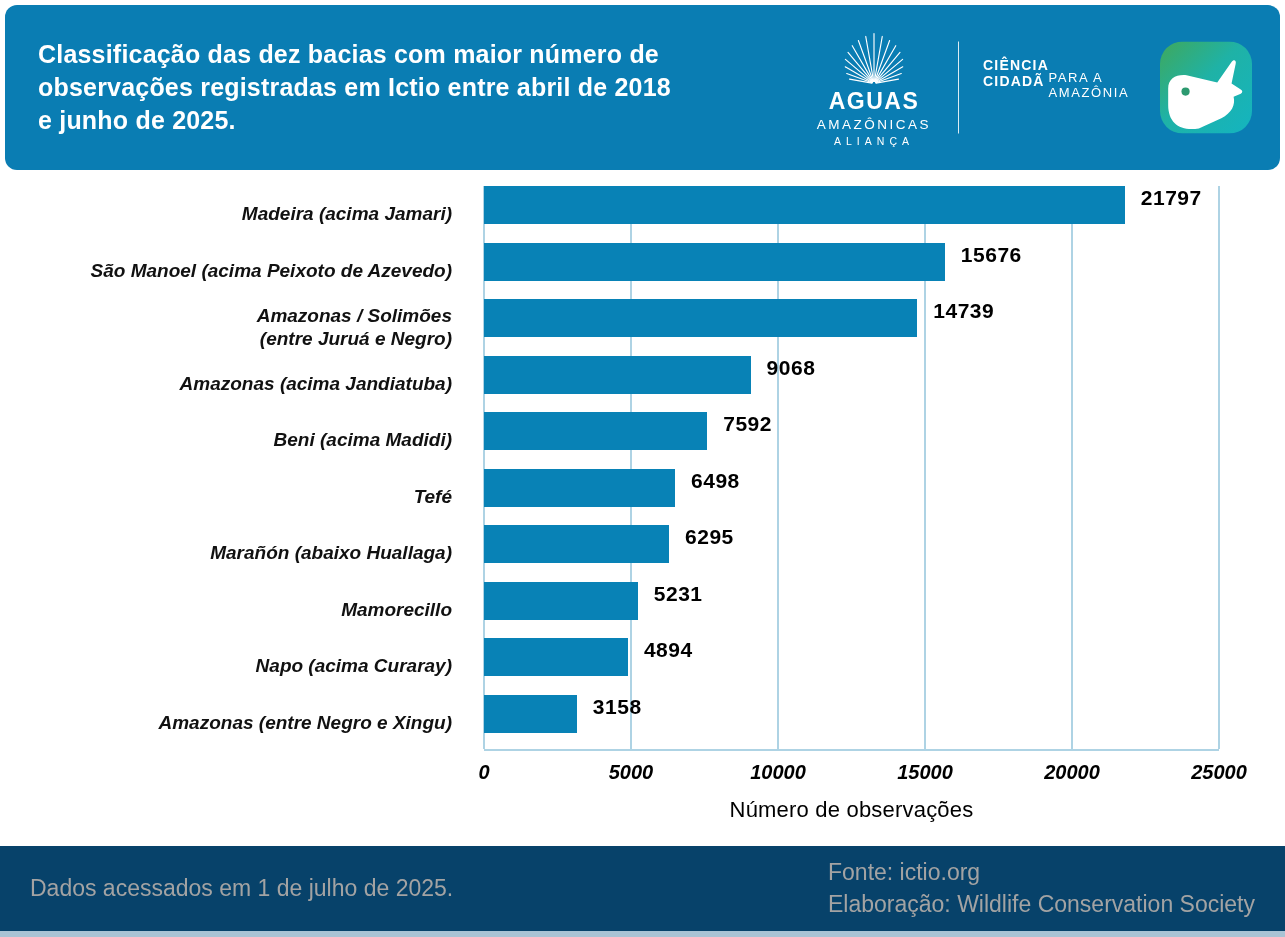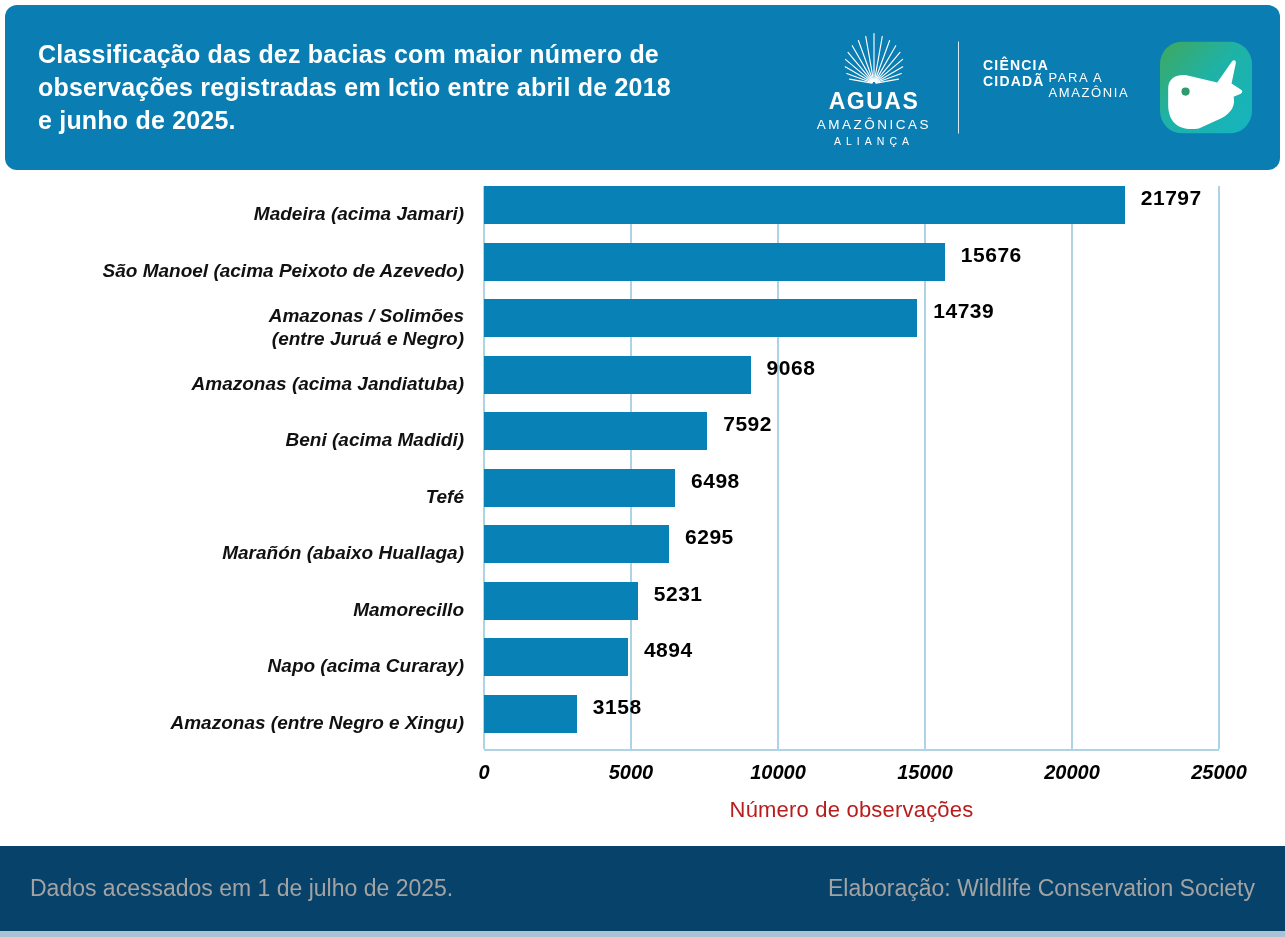--- a/index.html
+++ b/index.html
@@ -28,33 +28,33 @@
   .logo-divider{width:1px;height:92px;background:rgba(255,255,255,.85)}
   .logo-ciencia{display:flex;flex-direction:row;width:145px}
   .logo-ciencia .l1{font-size:14px;font-weight:bold;letter-spacing:1.2px;margin-top:4px}
   .logo-ciencia .l2{font-size:13px;letter-spacing:1.6px;margin-top:17px}
   .logo-ictio{margin-left:8px;display:flex}
 
   
   .chart{margin-top:16px;display:grid;grid-template-columns:484px 735px}
   #labels{grid-column:1;display:flex;flex-direction:column}
   #labels .cat{height:56.5px;display:flex;align-items:center;justify-content:flex-end;
-    text-align:right;padding-right:20px;font-size:19px;font-weight:bold;font-style:italic;
+    text-align:right;padding-right:32px;font-size:19px;font-weight:bold;font-style:italic;
     color:#111;line-height:1.25;white-space:pre-line}
   #plot{grid-column:2;position:relative;height:565px;border-bottom:2px solid var(--grid)}
   .gridline{position:absolute;top:0;bottom:0;width:2px;background:var(--grid);
     transform:translateX(-50%)}
   #tracks{position:relative;display:flex;flex-direction:column}
   .track{height:56.5px;display:flex;position:relative}
   .bar{height:38px}
   .val{margin-left:16px;font-size:21px;font-weight:bold;color:#000;letter-spacing:.5px}
   #ticks{grid-column:2;position:relative;height:42px}
   .tick{position:absolute;top:10px;transform:translateX(-50%);
     font-size:20px;font-weight:bold;font-style:italic;color:#000}
-  .xlabel{grid-column:2;text-align:center;font-size:22px;color:#b91c1c;height:36px;
+  .xlabel{grid-column:2;text-align:center;font-size:22px;color:#000000;height:36px;
     padding-top:4px;letter-spacing:.2px}
 
   
   .footer{margin-top:auto;height:85px;background:var(--footer-bg);color:#a3a3a3;
     display:flex;align-items:center;justify-content:space-between;
     padding:0 30px;font-size:23px}
   .footer .right{line-height:1.35;text-align:left}
   .strip{height:6px;background:var(--strip)}
 </style>
 </head>
@@ -210,18 +210,19 @@
         <div class="tick" style="left: 60%;">15000</div>
         <div class="tick" style="left: 80%;">20000</div>
         <div class="tick" style="left: 100%;">25000</div>
       </div>
     <div class="xlabel">Número de observações</div>
   </main>
 
   <footer class="footer">
     <div class="left">Dados acessados em 1 de julho de 2025.</div>
     <div class="right">
+      <div>Fonte: ictio.org</div>
       <div>Elaboração: Wildlife Conservation Society</div>
     </div>
   </footer>
 
   <div class="strip"></div>
 </div>
 
 </body></html>

